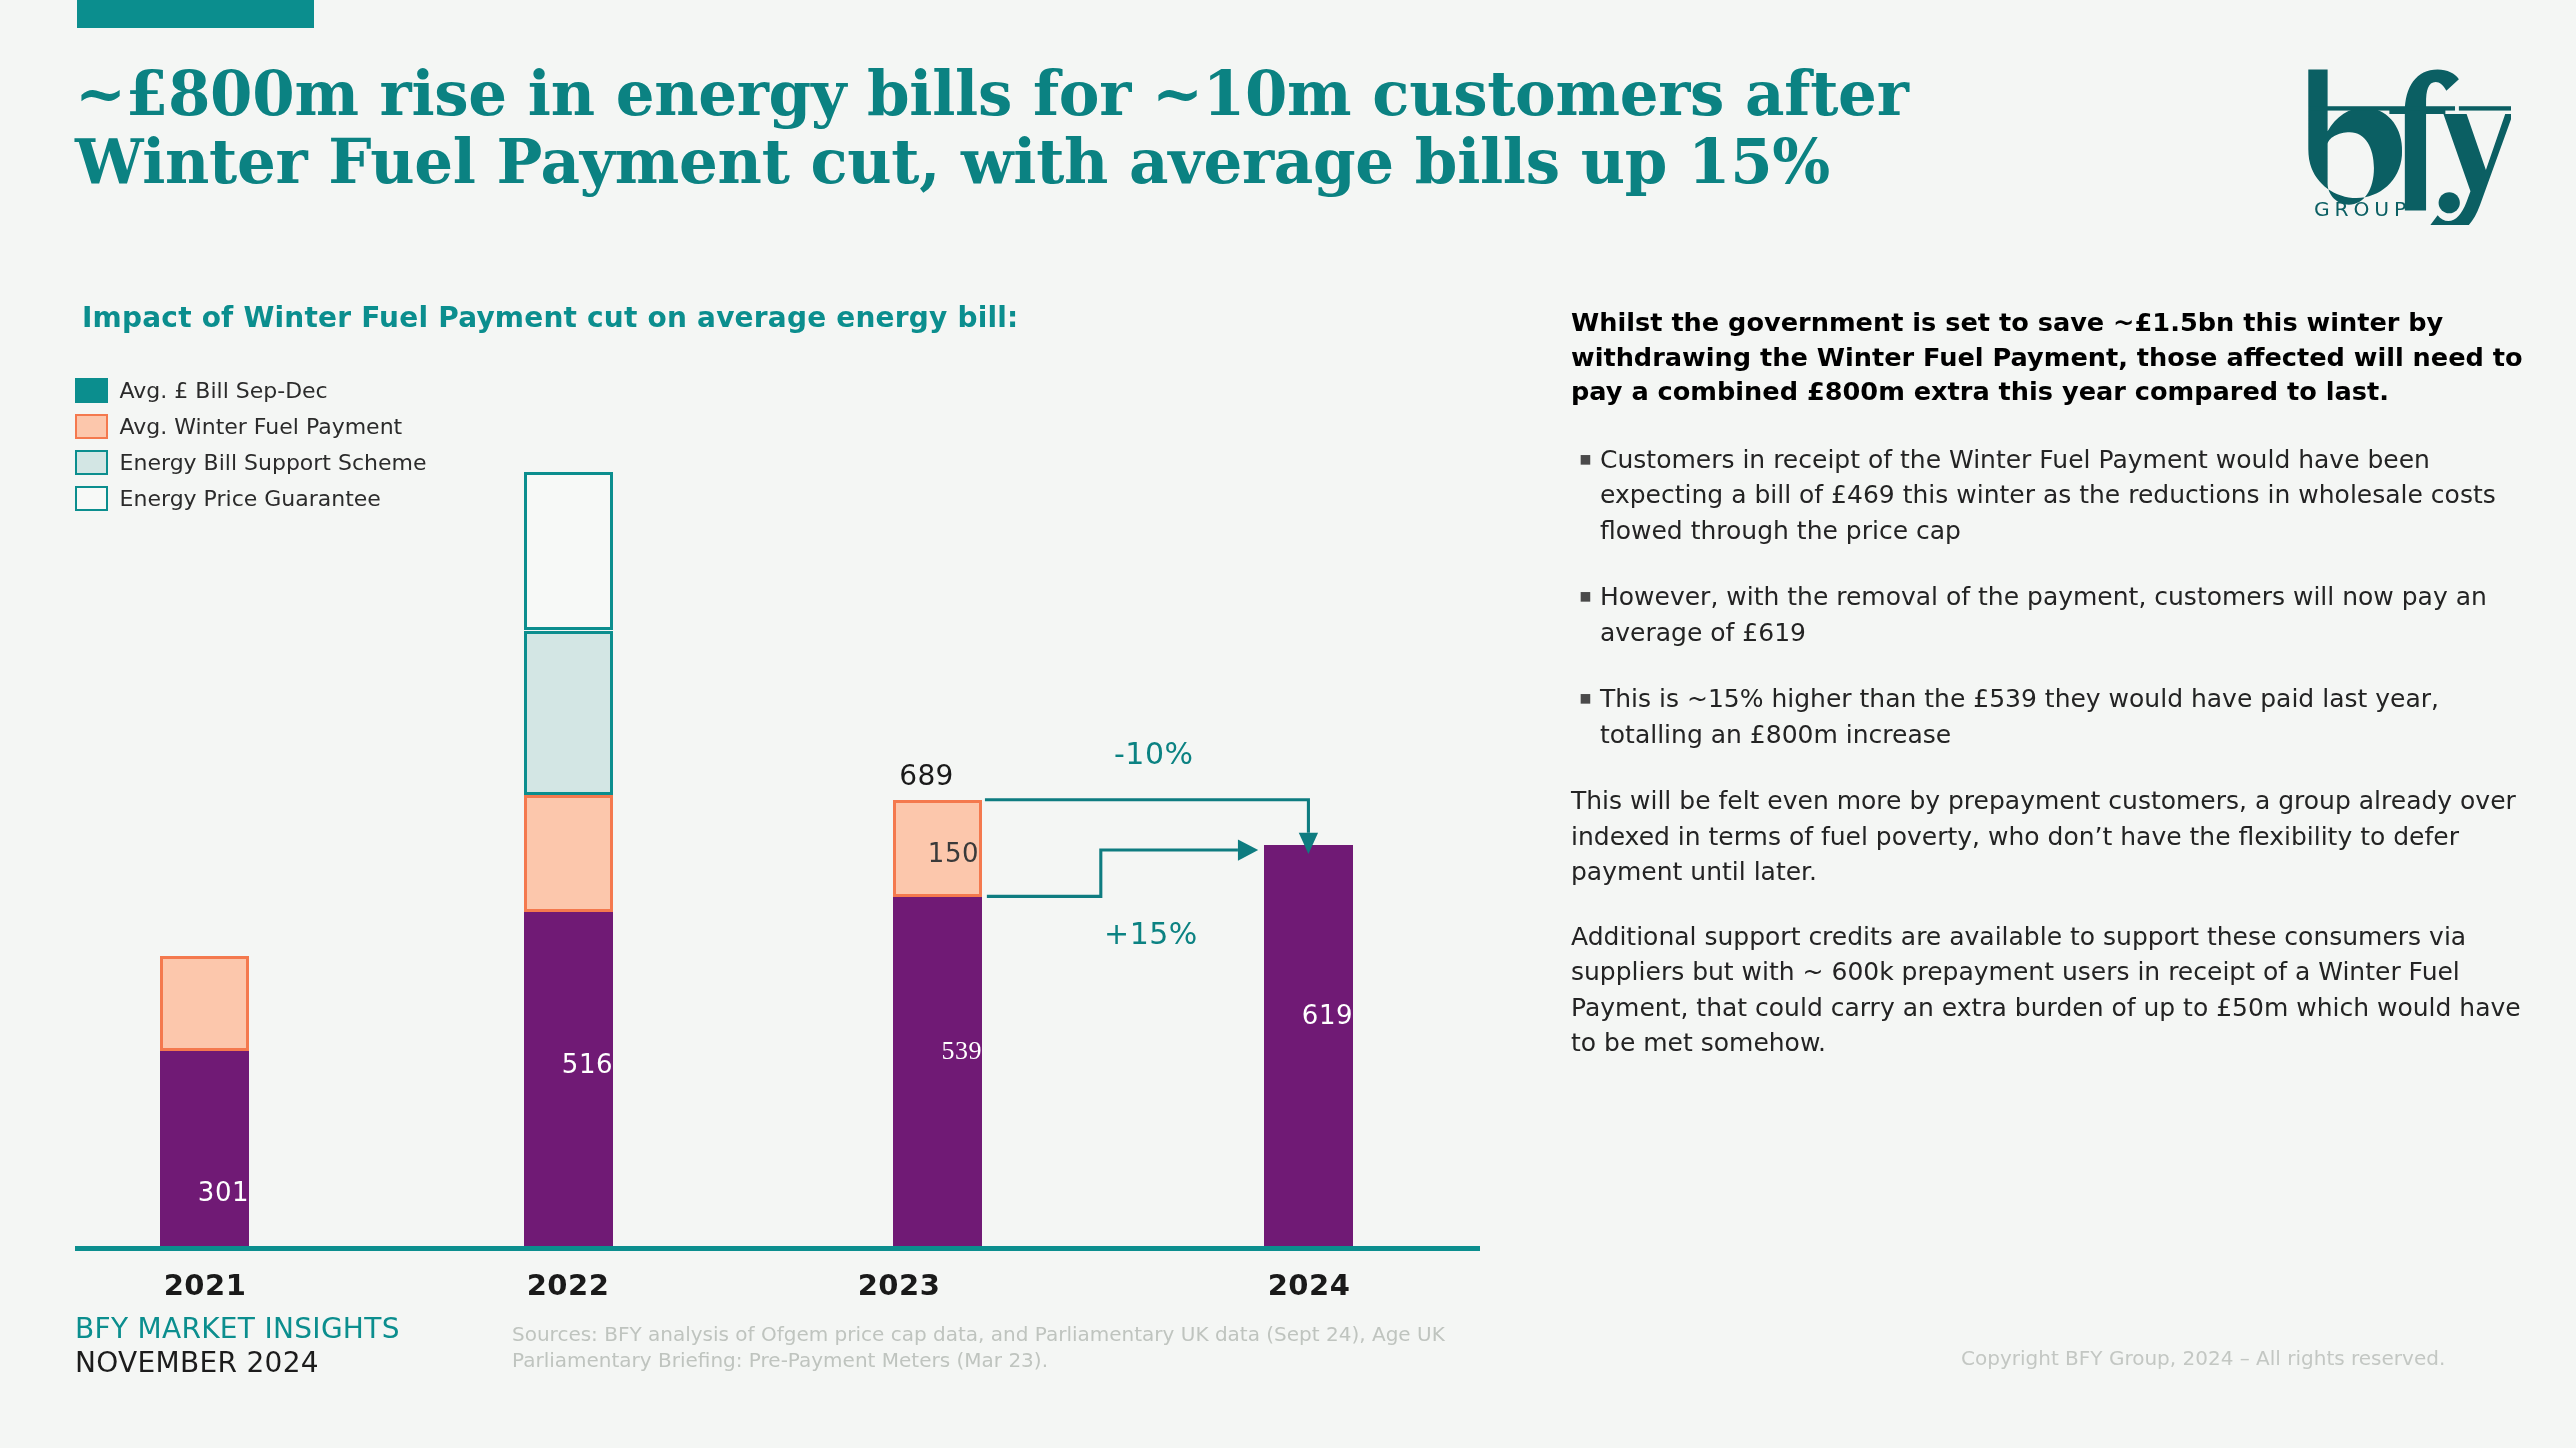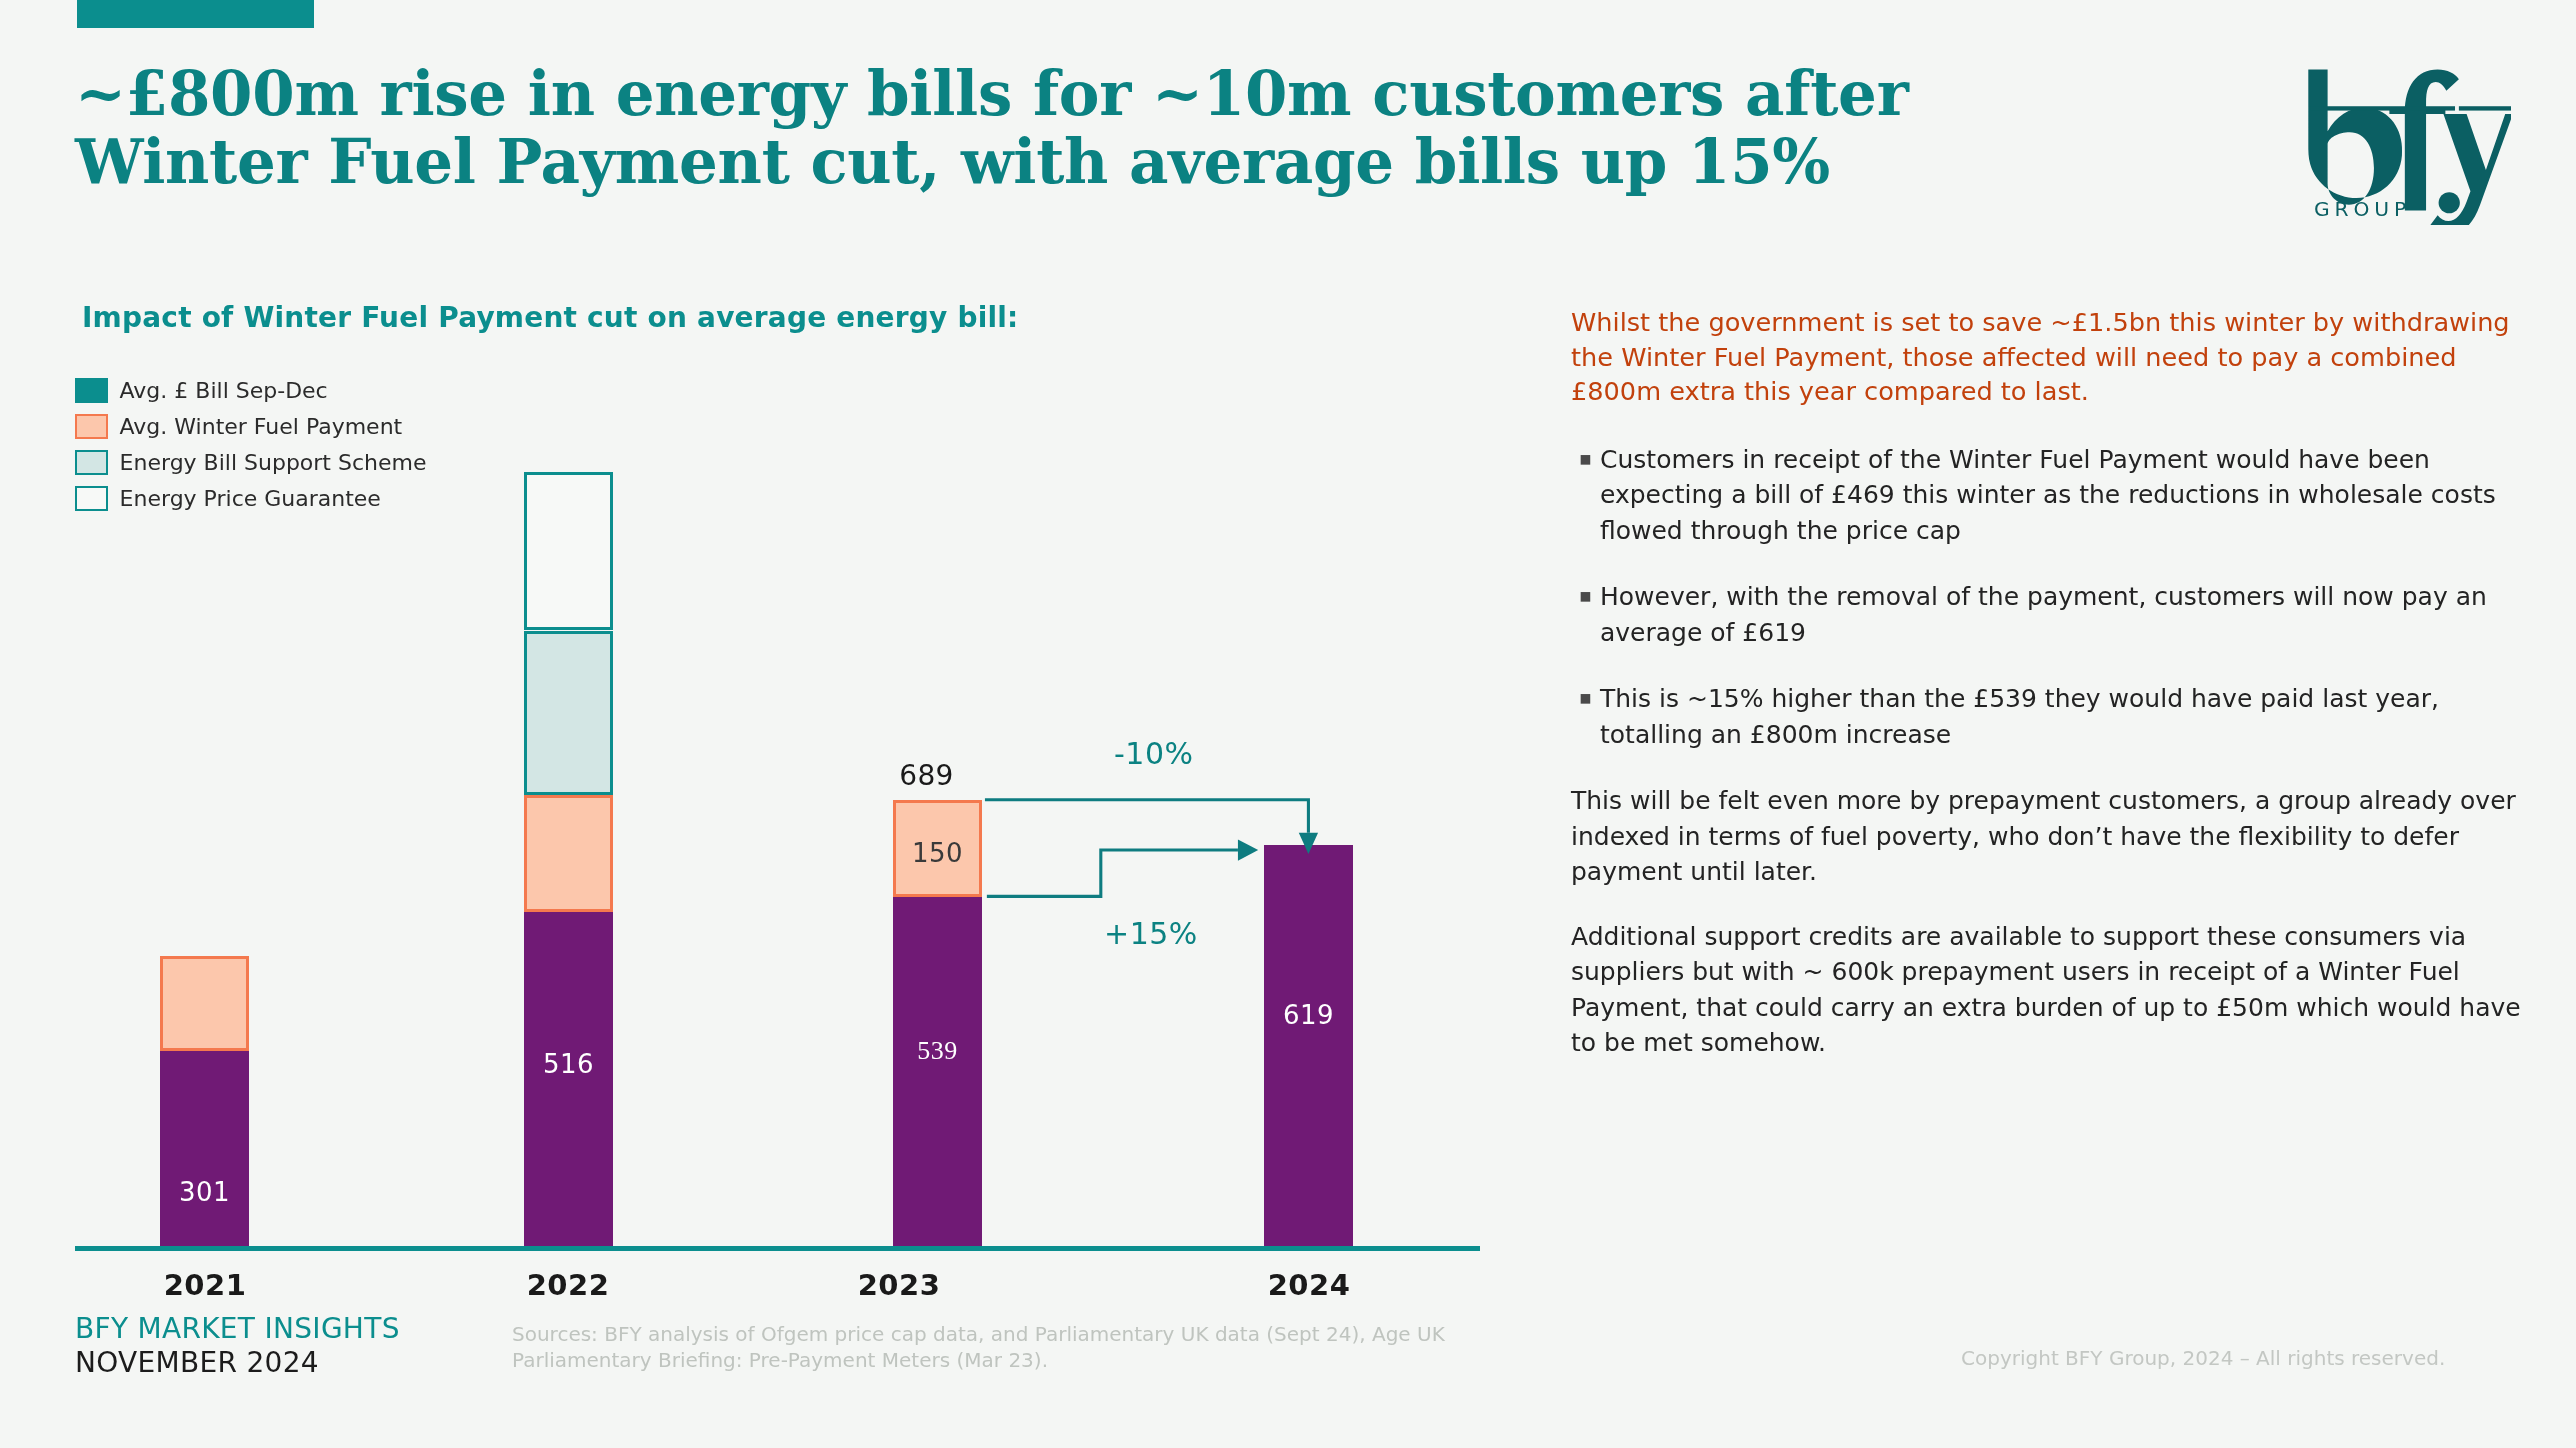--- a/index.html
+++ b/index.html
@@ -40,39 +40,39 @@
 
   
   #plot{position:absolute;left:0;top:0;width:1545px;height:1449px;}
   #axis-line{position:absolute;left:75px;top:1246px;width:1405px;height:4.8px;background:#0B8E8E;}
   .seg{position:absolute;box-sizing:border-box;}
   .seg-bill{background:#701a75;}
   .seg-wfp{background:#FCC7AC;border:3.9px solid #F4794E;}
   .seg-ebss{background:#D3E6E4;border:3.9px solid #0B8E8E;}
   .seg-epg{background:#F7F9F7;border:3.9px solid #0B8E8E;}
   .seg-val{
-    position:absolute;left:0;width:100%;text-align:center;
+    position:absolute;left:0;width:100%;text-align:right;
     font-size:26px;letter-spacing:0.5px;
   }
   .val-light{color:#FFFFFF;}
   .val-dark{color:#3A3A3A;}
   .total-label{
     position:absolute;font-size:28px;color:#1A1A1A;letter-spacing:0.3px;
   }
   .x-label{
     position:absolute;top:1268px;text-align:center;
     font-size:29px;font-weight:700;color:#1A1A1A;letter-spacing:0.5px;
   }
   #ann-layer{position:absolute;left:0;top:0;width:1545px;height:1449px;pointer-events:none;}
   .ann-text{position:absolute;font-size:30px;color:#0B8282;letter-spacing:0.5px;}
 
   
   #right-col{position:absolute;left:1571px;top:305px;width:966px;}
   #lede{
-    font-size:25.6px;font-weight:400;line-height:1.35;color:#c2410c;
+    font-size:25.6px;font-weight:700;line-height:1.35;color:#000000;
     margin:0 0 33px 0;
   }
   .bullet{display:flex;margin-bottom:31px;}
   .bullet-mark{
     width:29px;flex:none;color:#4A4A4A;font-size:19.3px;line-height:1.42;
     padding-top:2.9px;padding-left:7.7px;box-sizing:border-box;
   }
   .bullet-text{font-size:25px;line-height:1.42;color:#232323;}
   .para{font-size:25px;line-height:1.42;color:#232323;margin:0 0 29px 0;}
   #bullets{margin-bottom:7.7px;}

